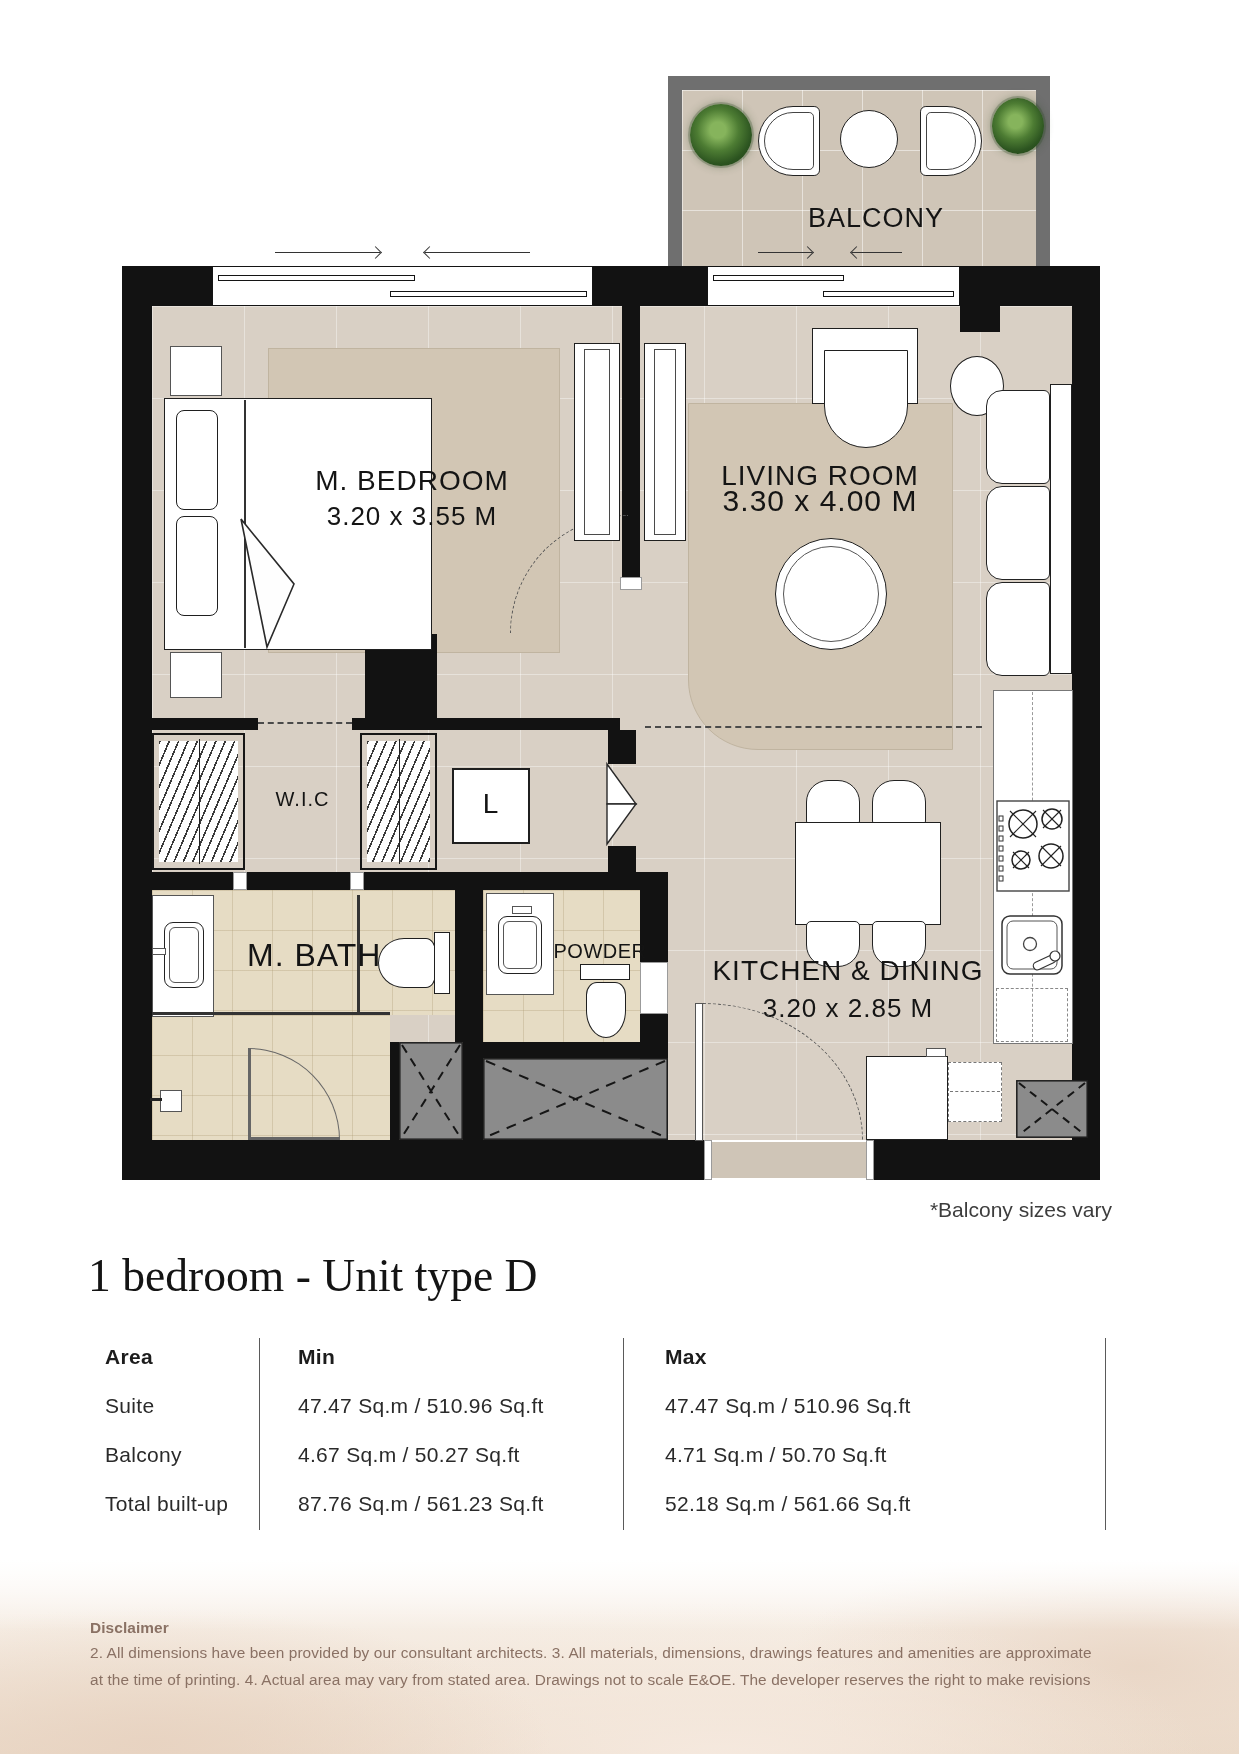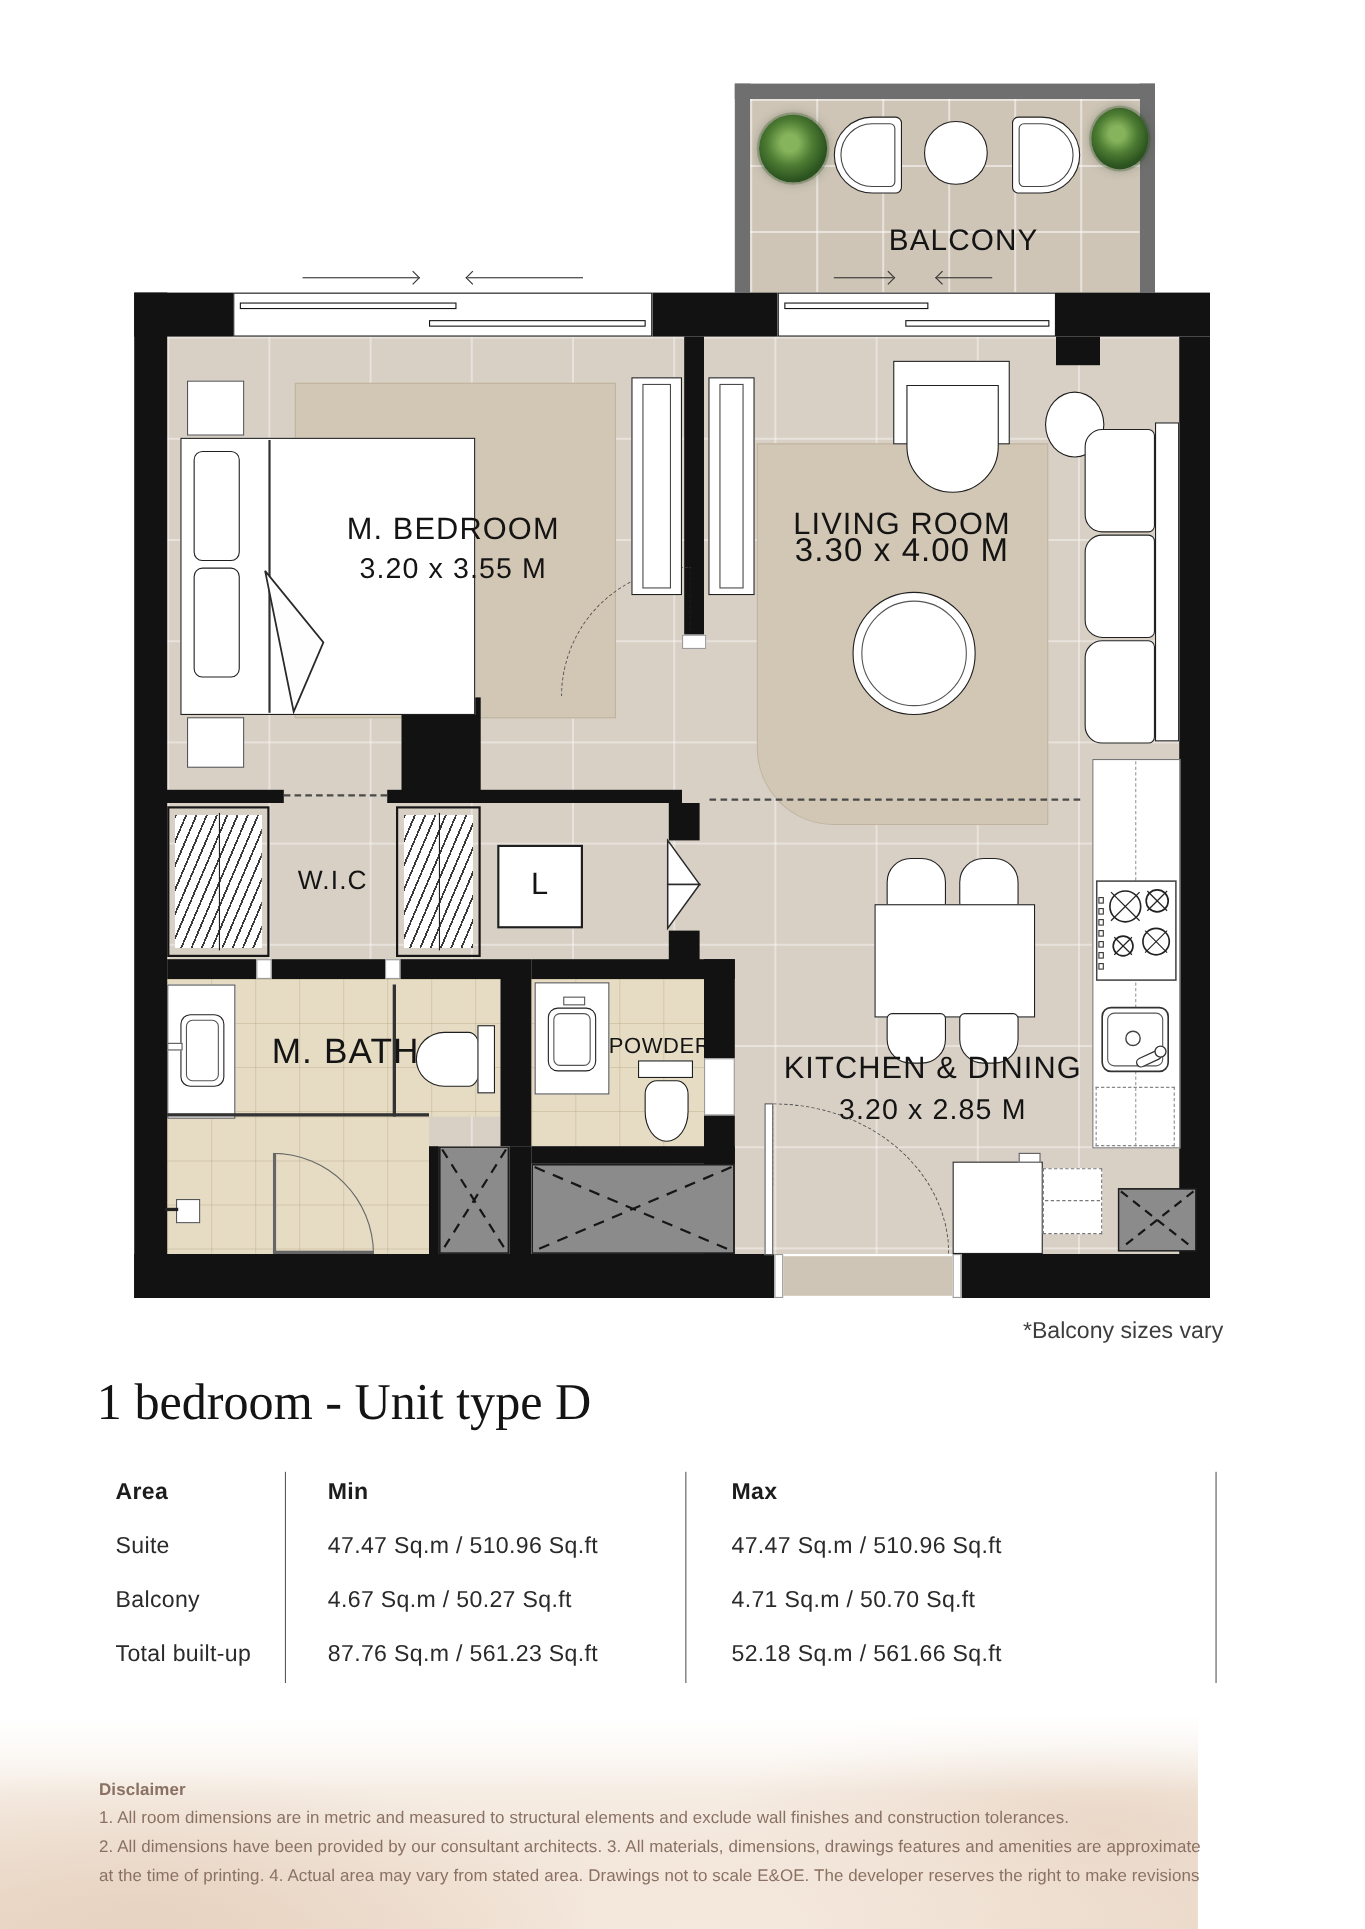--- a/index.html
+++ b/index.html
@@ -56,21 +56,21 @@
   .cushion{position:absolute;box-sizing:border-box;background:#fff;border:1.5px solid #222;border-radius:16px 6px 6px 16px;}
   .chairT{position:absolute;box-sizing:border-box;background:#fff;border:1.5px solid #222;border-radius:22px 22px 5px 5px;}
   .chairB{position:absolute;box-sizing:border-box;background:#fff;border:1.5px solid #222;border-radius:5px 5px 22px 22px;}
   
   .tcell{position:absolute;font-size:21px;color:#2a2a2a;letter-spacing:.3px;white-space:nowrap;}
   .thead{font-weight:bold;color:#1c1c1c;}
   .tline{position:absolute;border-left:1.5px solid #5a5a5a;}
   #title{position:absolute;font-family:"Liberation Serif",serif;font-size:47px;color:#141414;
          transform:scaleX(.97);transform-origin:left;white-space:nowrap;}
   #balcony-note{position:absolute;font-size:21px;color:#3d3d3d;text-align:right;white-space:nowrap;}
-  #disclaimer{position:absolute;left:0;top:1560px;width:1089px;height:194px;
+  #disclaimer{position:absolute;left:0;top:1560px;width:1239px;height:194px;
     background:linear-gradient(180deg,#ffffff 0px,rgba(255,255,255,0) 70px),
       radial-gradient(ellipse 620px 210px at 12% 95%,rgba(231,210,192,.9),rgba(231,210,192,0) 65%),
       radial-gradient(ellipse 700px 230px at 58% 105%,rgba(246,234,224,.95),rgba(246,234,224,0) 70%),
       radial-gradient(ellipse 540px 200px at 92% 55%,rgba(232,212,195,.85),rgba(232,212,195,0) 65%),
       linear-gradient(180deg,#fbf6f1,#ecdccb);}
   .disc{color:#8a7164;font-size:15.4px;letter-spacing:.1px;line-height:26.5px;white-space:nowrap;}
 </style>
 </head>
 <body>
 
@@ -163,21 +163,21 @@
     <div class="cushion" style="left:986px;top:486px;width:64px;height:94px"></div>
     <div class="cushion" style="left:986px;top:582px;width:64px;height:94px"></div>
     <div class="fx" style="left:775px;top:538px;width:112px;height:112px;border-radius:50%"></div>
     <div class="fx1" style="left:783px;top:546px;width:96px;height:96px;border-radius:50%"></div>
     <div class="lbl" style="left:660px;top:461px;width:320px;font-size:28px">LIVING ROOM</div>
     <div class="lbl" style="left:660px;top:484px;width:320px;font-size:30px">3.30 x 4.00 M</div>
     <div class="dash" style="left:645px;top:726px;width:337px"></div>
 
     <div class="closet" style="left:152px;top:733px;width:93px;height:137px"></div>
     <div class="closet" style="left:360px;top:733px;width:77px;height:137px"></div>
-    <div class="lbl" style="left:245px;top:788px;width:115px;font-size:24px">W.I.C</div>
+    <div class="lbl" style="left:245px;top:788px;width:115px;font-size:20px">W.I.C</div>
 
     <div class="fx" style="left:452px;top:768px;width:78px;height:76px;border-width:2px"></div>
     <div class="lbl" style="left:452px;top:789px;width:78px;font-size:28px">L</div>
     <svg class="abs" style="left:604px;top:762px" width="36" height="84" viewBox="0 0 36 84">
       <polygon points="3,2 32,42 3,42" fill="#fff" stroke="#2a2a2a" stroke-width="1.4"></polygon>
       <polygon points="3,82 32,42 3,42" fill="#fff" stroke="#2a2a2a" stroke-width="1.4"></polygon>
     </svg>
 
     <div class="fx1" style="left:152px;top:895px;width:62px;height:122px"></div>
     <div class="sinkS" style="left:164px;top:922px;width:40px;height:66px"></div>
@@ -297,19 +297,18 @@
     <div>
       <div class="tcell" style="left:105px;top:1492px">Total built-up</div>
       <div class="tcell" style="left:298px;top:1492px">87.76 Sq.m / 561.23 Sq.ft</div>
       <div class="tcell" style="left:665px;top:1492px">52.18 Sq.m / 561.66 Sq.ft</div>
     </div>
   </div>
 
   <div id="disclaimer">
     <div class="abs disc" style="left:90px;top:55px;font-weight:bold">Disclaimer</div>
     <div class="abs" style="left:90px;top:80px">
-      <div class="disc">1. All room dimensions are in metric and measured to structural elements and exclude wall finishes and construction tolerances.</div>
       <div class="disc">2. All dimensions have been provided by our consultant architects. 3. All materials, dimensions, drawings features and amenities are approximate</div>
       <div class="disc">at the time of printing. 4. Actual area may vary from stated area. Drawings not to scale E&amp;OE. The developer reserves the right to make revisions</div>
     </div>
   </div>
 
 </div>
 
 </body></html>

